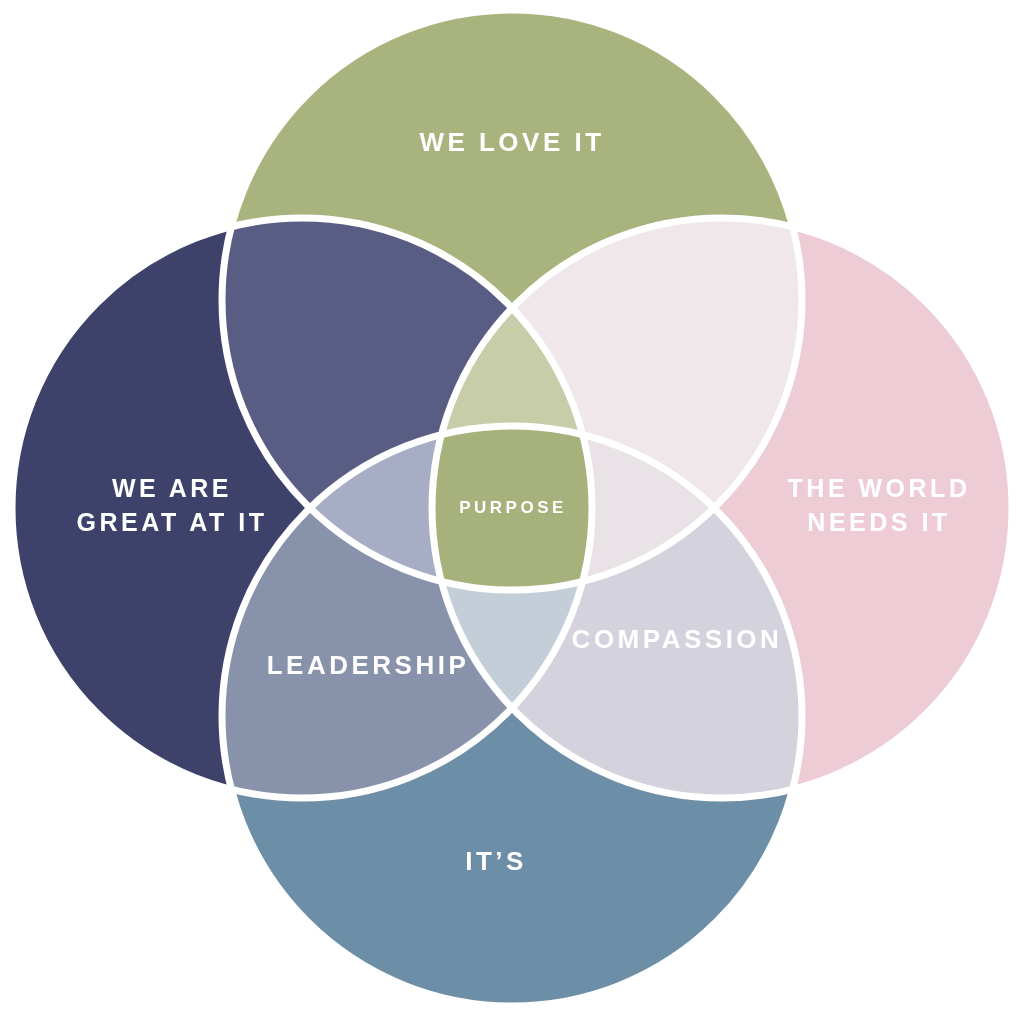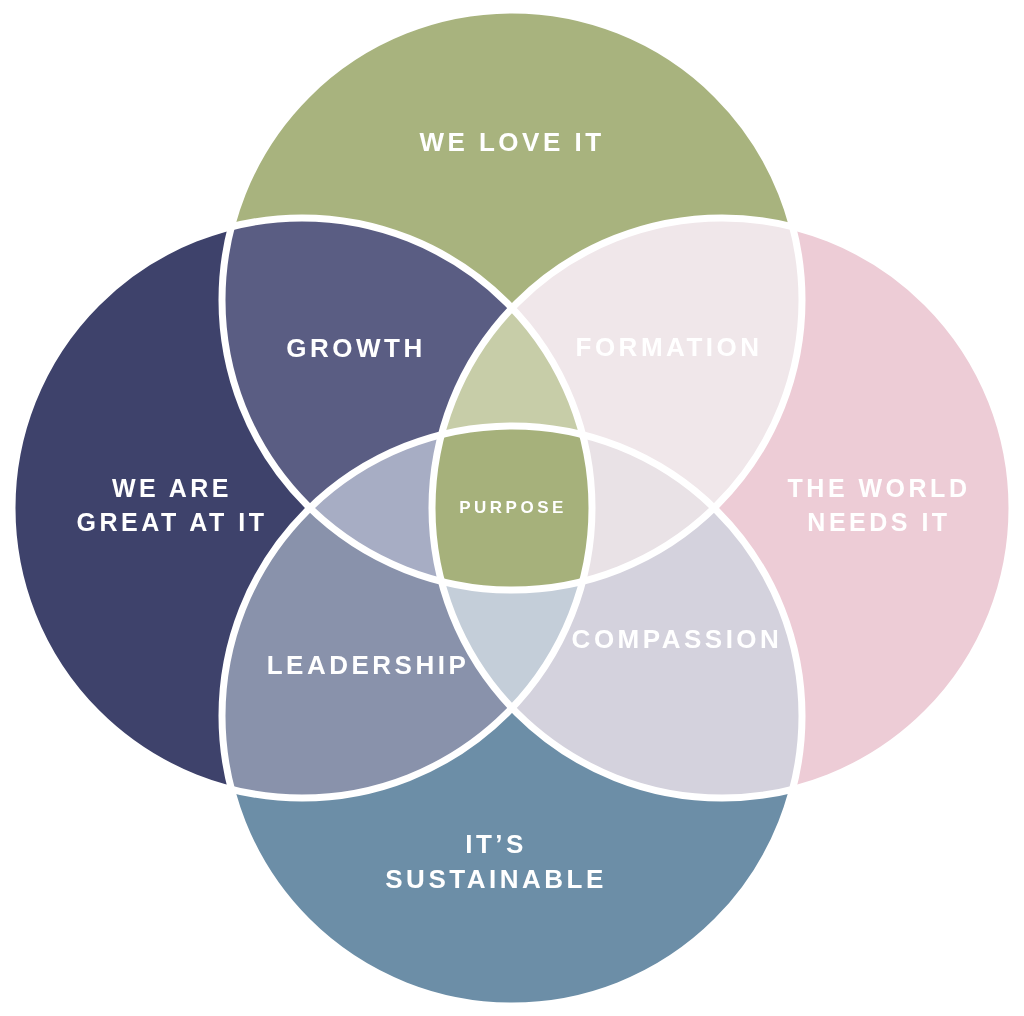--- a/index.html
+++ b/index.html
@@ -112,40 +112,37 @@
     </g>
 
     <circle cx="512" cy="300" r="290" fill="none" stroke-width="7" stroke="#ffffff"></circle>
     <circle cx="302" cy="508" r="290" fill="none" stroke-width="7" stroke="#ffffff"></circle>
     <circle cx="722" cy="508" r="290" fill="none" stroke-width="7" stroke="#ffffff"></circle>
     <circle cx="512" cy="716" r="290" fill="none" stroke-width="7" stroke="#ffffff"></circle>
   </svg>
 
   <div class="label lbl-love">WE LOVE IT</div>
 
-  <div class="label lbl-growth">GROWTH</div>
 
   <div class="label lbl-trans">
-    <span class="line">FORMATION</span>
   </div>
 
   <div class="label lbl-great">
     <span class="line">WE ARE</span>
     <span class="line">GREAT AT IT</span>
   </div>
 
   <div class="label lbl-world">
     <span class="line">THE WORLD</span>
     <span class="line">NEEDS IT</span>
   </div>
 
   <div class="label lbl-purpose">PURPOSE</div>
 
   <div class="label lbl-leadership">LEADERSHIP</div>
 
   <div class="label lbl-compassion">COMPASSION</div>
 
   <div class="label lbl-sustainable">
     <span class="line">IT’S</span>
-    <span class="line">SUSTAINABLE</span>
   </div>
 
 </div>
 
 </body></html>

